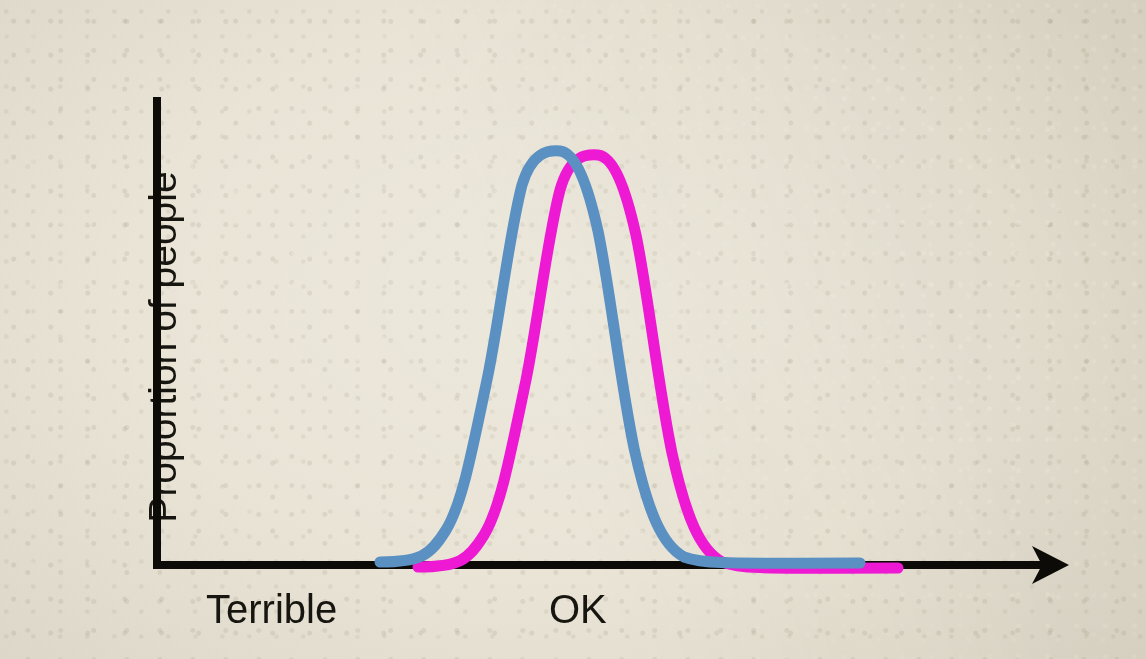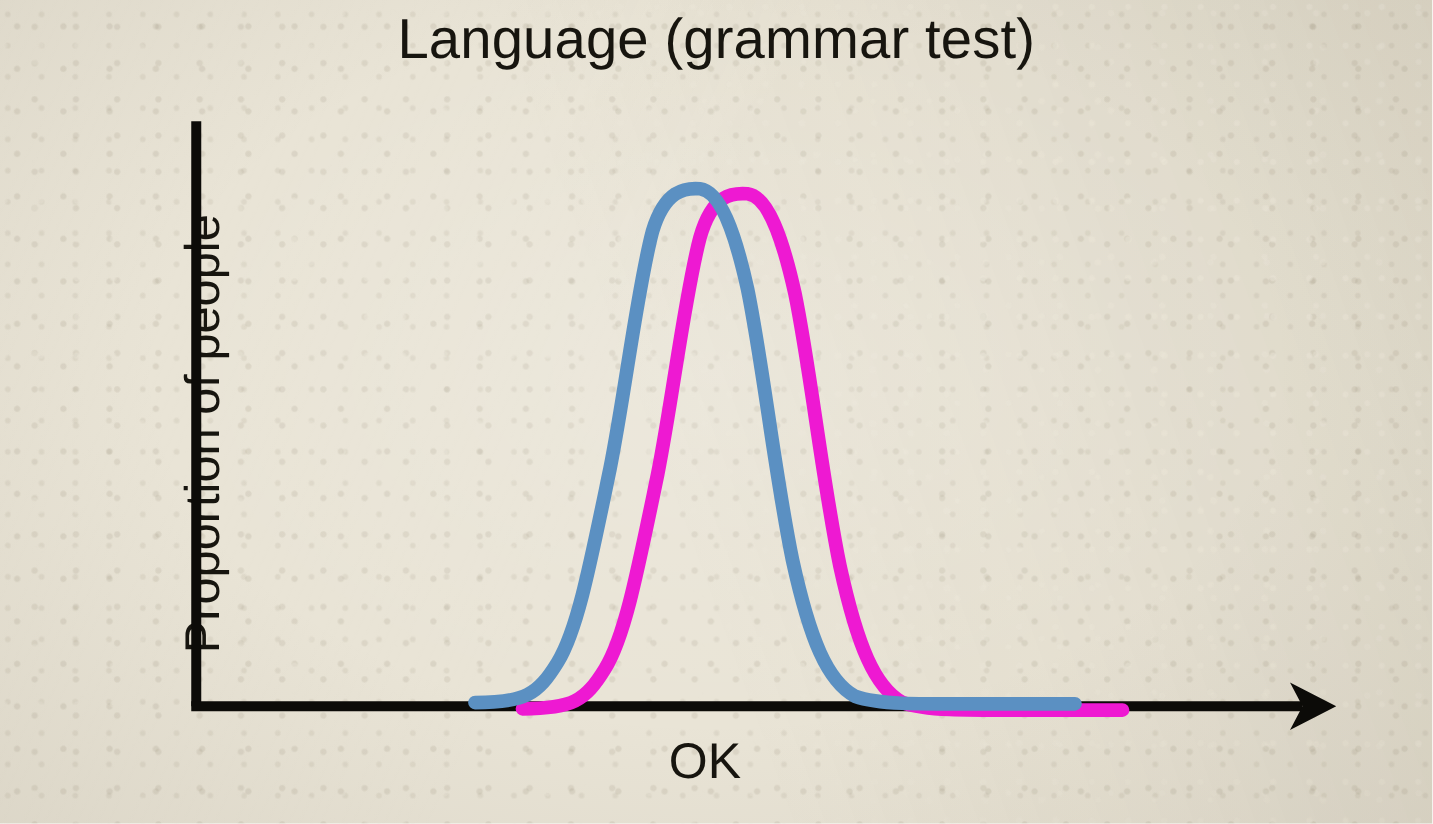--- a/index.html
+++ b/index.html
@@ -73,40 +73,39 @@
 
   .xtick {
     position: absolute;
     top: 586px;
     font-size: 40px;
     line-height: 46px;
     color: #17150f;
     white-space: nowrap;
   }
   #xtick-0 { left: 206px; }
-  #xtick-1 { left: 535px; }
+  #xtick-1 { left: 549px; }
   #xtick-2 { left: 806px; }
 
   #plot-svg {
     position: absolute;
     left: 0;
     top: 0;
     width: 1146px;
     height: 659px;
   }
 </style>
 </head>
 <body>
 
 <div id="stage" style="background-color: rgb(233, 228, 214);">
 
   <div id="grain"></div>
   <div id="vignette"></div>
 
-  <div id="chart-title" style="color: rgb(23, 21, 15);">Language (grammar test)</div>
 
   <div id="ylabel" style="color: rgb(23, 21, 15);">Proportion of people</div>
 
   <svg id="plot-svg" viewBox="0 0 1146 659">
 
     <line x1="157" y1="97" x2="157" y2="565" stroke="#0c0b08" stroke-width="8" stroke-linecap="butt"></line>
 
     <line x1="153" y1="565" x2="1042" y2="565" stroke="#0c0b08" stroke-width="8" stroke-linecap="butt"></line>
     <polygon points="1032,546 1069,565 1032,584 1042,565" fill="#0c0b08"></polygon>
 
@@ -124,15 +123,16 @@
              C 420,562 430,556 446,530
              C 462,504 472,452 488,375
              C 500,315 510,230 522,185
              C 532,152 548,150 560,151
              C 576,153 588,186 598,231
              C 610,289 620,380 634,448
              C 648,512 662,545 684,557
              C 706,565 740,563 860,563" fill="none" stroke="#5b90c2" stroke-width="11" stroke-linecap="round" stroke-linejoin="round" transform="translate(0,0)"></path>
   </svg>
 
+  <div class="xtick" id="xtick-0" style="color: rgb(23, 21, 15);">Terrible</div>
   <div class="xtick" id="xtick-1" style="color: rgb(23, 21, 15);">OK</div>
 
 </div>
 
 </body></html>

